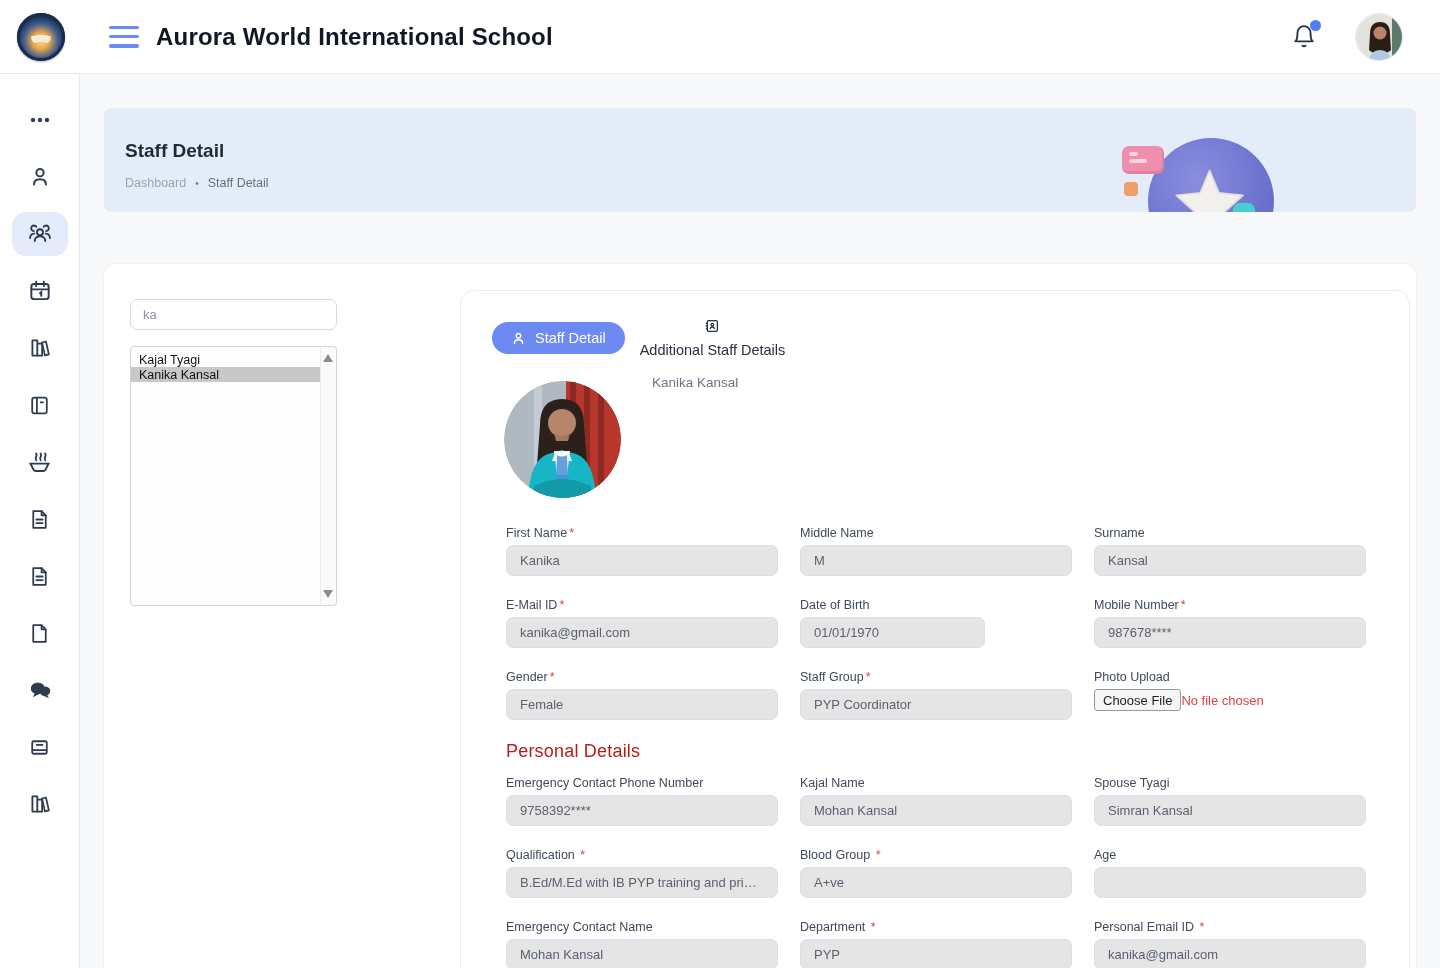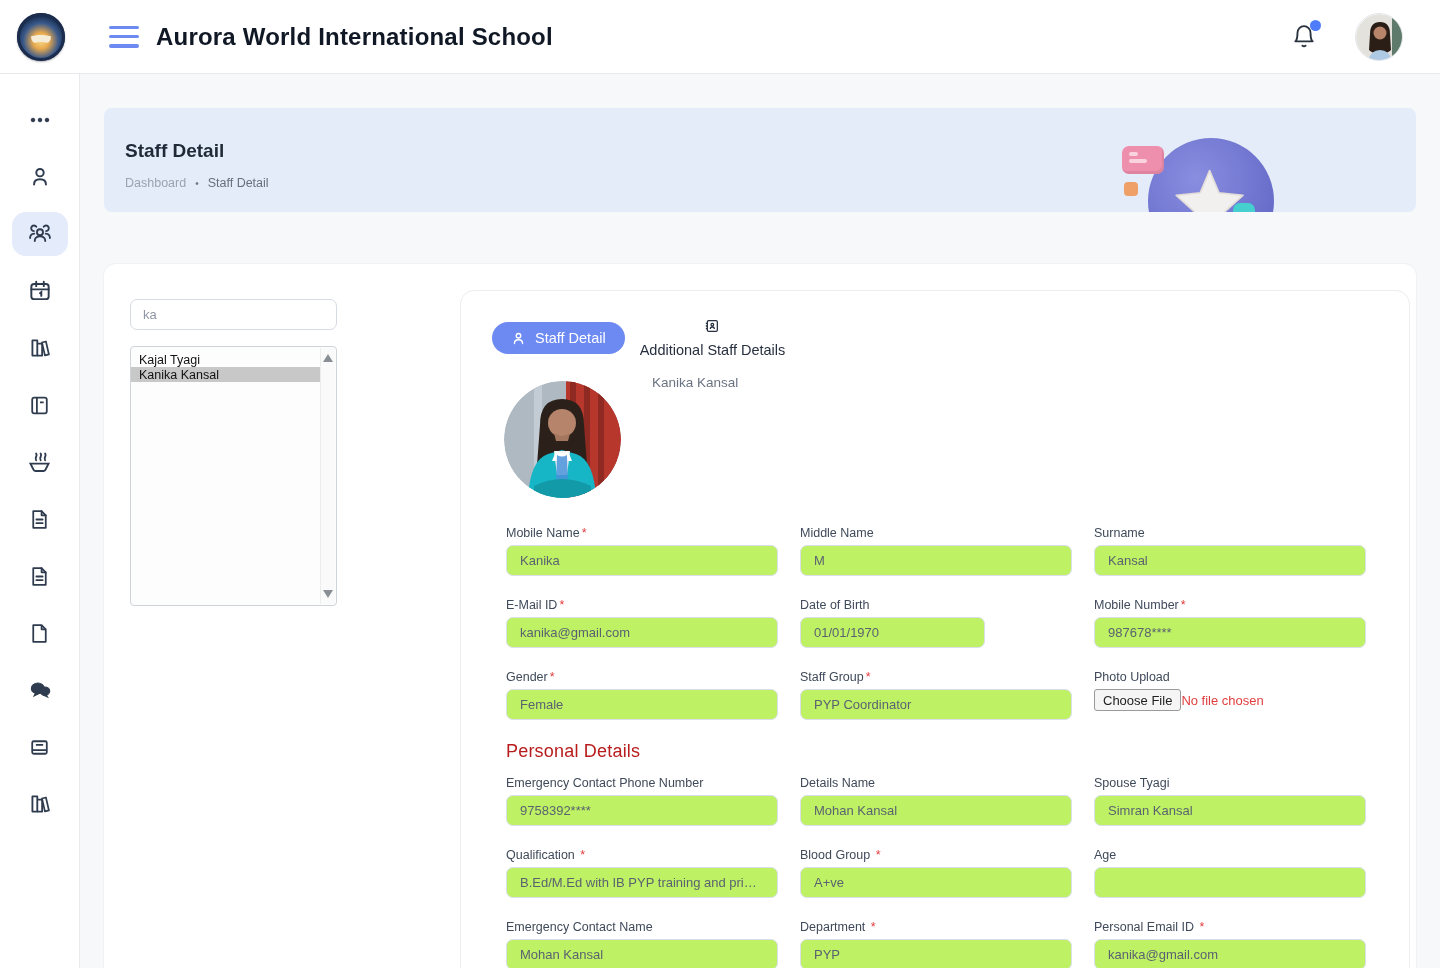--- a/index.html
+++ b/index.html
@@ -81,21 +81,21 @@
                font-size:14.5px; font-family:"Liberation Sans", sans-serif; cursor:pointer;flex-direction:column; }
   .profile-row { position:relative; height:117px; margin-top:23px; }
   .profile-photo { position:absolute; left:-2px; top:0; width:117px; height:117px; border-radius:50%; overflow:hidden; }
   .profile-name { position:absolute; left:146px; top:-6px; font-size:13.5px; color:#6a7382; }
 
   .form-row { display:grid; grid-template-columns:1fr 1fr 1fr; column-gap:22px; margin-top:22px; }
   .form-row.first { margin-top:28px; }
   .field label { display:block; font-size:12.5px; color:#3f4a5a; margin-bottom:5px; }
   .req { color:#e23b3b; margin-left:2px; }
   .field input[type=text] { width:100%; height:31px; border:1px solid #d9dee8; border-radius:7px;
-                 font-size:13px; color:#5a6270; padding:0 13px; outline:none; background:#bef264;
+                 font-size:13px; color:#5a6270; padding:0 13px; outline:none; background:#e5e5e5;
                  font-family:"Liberation Sans", sans-serif; text-overflow:ellipsis; }
   .field input.narrow { width:185px; }
   .file-row { display:flex; align-items:center; gap:0; margin-top:1px; }
   .file-btn { border:1px solid #9a9a9a; background:#f5f5f5; border-radius:3px; height:22px;
               padding:0 8px; font-size:13px; color:#222; font-family:"Liberation Sans", sans-serif; cursor:pointer; }
   .file-status { font-size:13px; color:#e03e3e; }
   .section-heading { margin-top:21px; font-size:18px; font-weight:500; color:#b91c1c; letter-spacing:.2px; }
   .form-row.after-heading { margin-top:14px; }
 </style>
 </head>
@@ -319,21 +319,21 @@
               <path d="M53 74 q5 3 10 0 l1 30 l-6 3 l-6-3 z" fill="#4a90d9" opacity=".85"></path>
               <path d="M30 105 q28-14 57 0 l0 12 l-57 0 z" fill="#139aa8"></path>
             </g>
           </svg>
         </div>
         <div class="profile-name">Kanika Kansal</div>
       </div>
 
       <div class="form-row first">
         <div class="field">
-          <label><span>Mobile Name</span><span class="req">*</span></label>
+          <label><span>First Name</span><span class="req">*</span></label>
           <input type="text" value="Kanika" style="">
         </div>
         <div class="field">
           <label><span>Middle Name</span></label>
           <input type="text" value="M" style="">
         </div>
         <div class="field">
           <label><span>Surname</span></label>
           <input type="text" value="Kansal" style="">
         </div>
@@ -373,21 +373,21 @@
       </div>
 
       <div class="section-heading">Personal Details</div>
 
       <div class="form-row after-heading">
         <div class="field">
           <label><span>Emergency Contact Phone Number</span></label>
           <input type="text" value="9758392****" style="">
         </div>
         <div class="field">
-          <label><span>Details Name</span></label>
+          <label><span>Kajal Name</span></label>
           <input type="text" value="Mohan Kansal" style="">
         </div>
         <div class="field">
           <label><span>Spouse Tyagi</span></label>
           <input type="text" value="Simran Kansal" style="">
         </div>
       </div>
 
       <div class="form-row">
         <div class="field">

